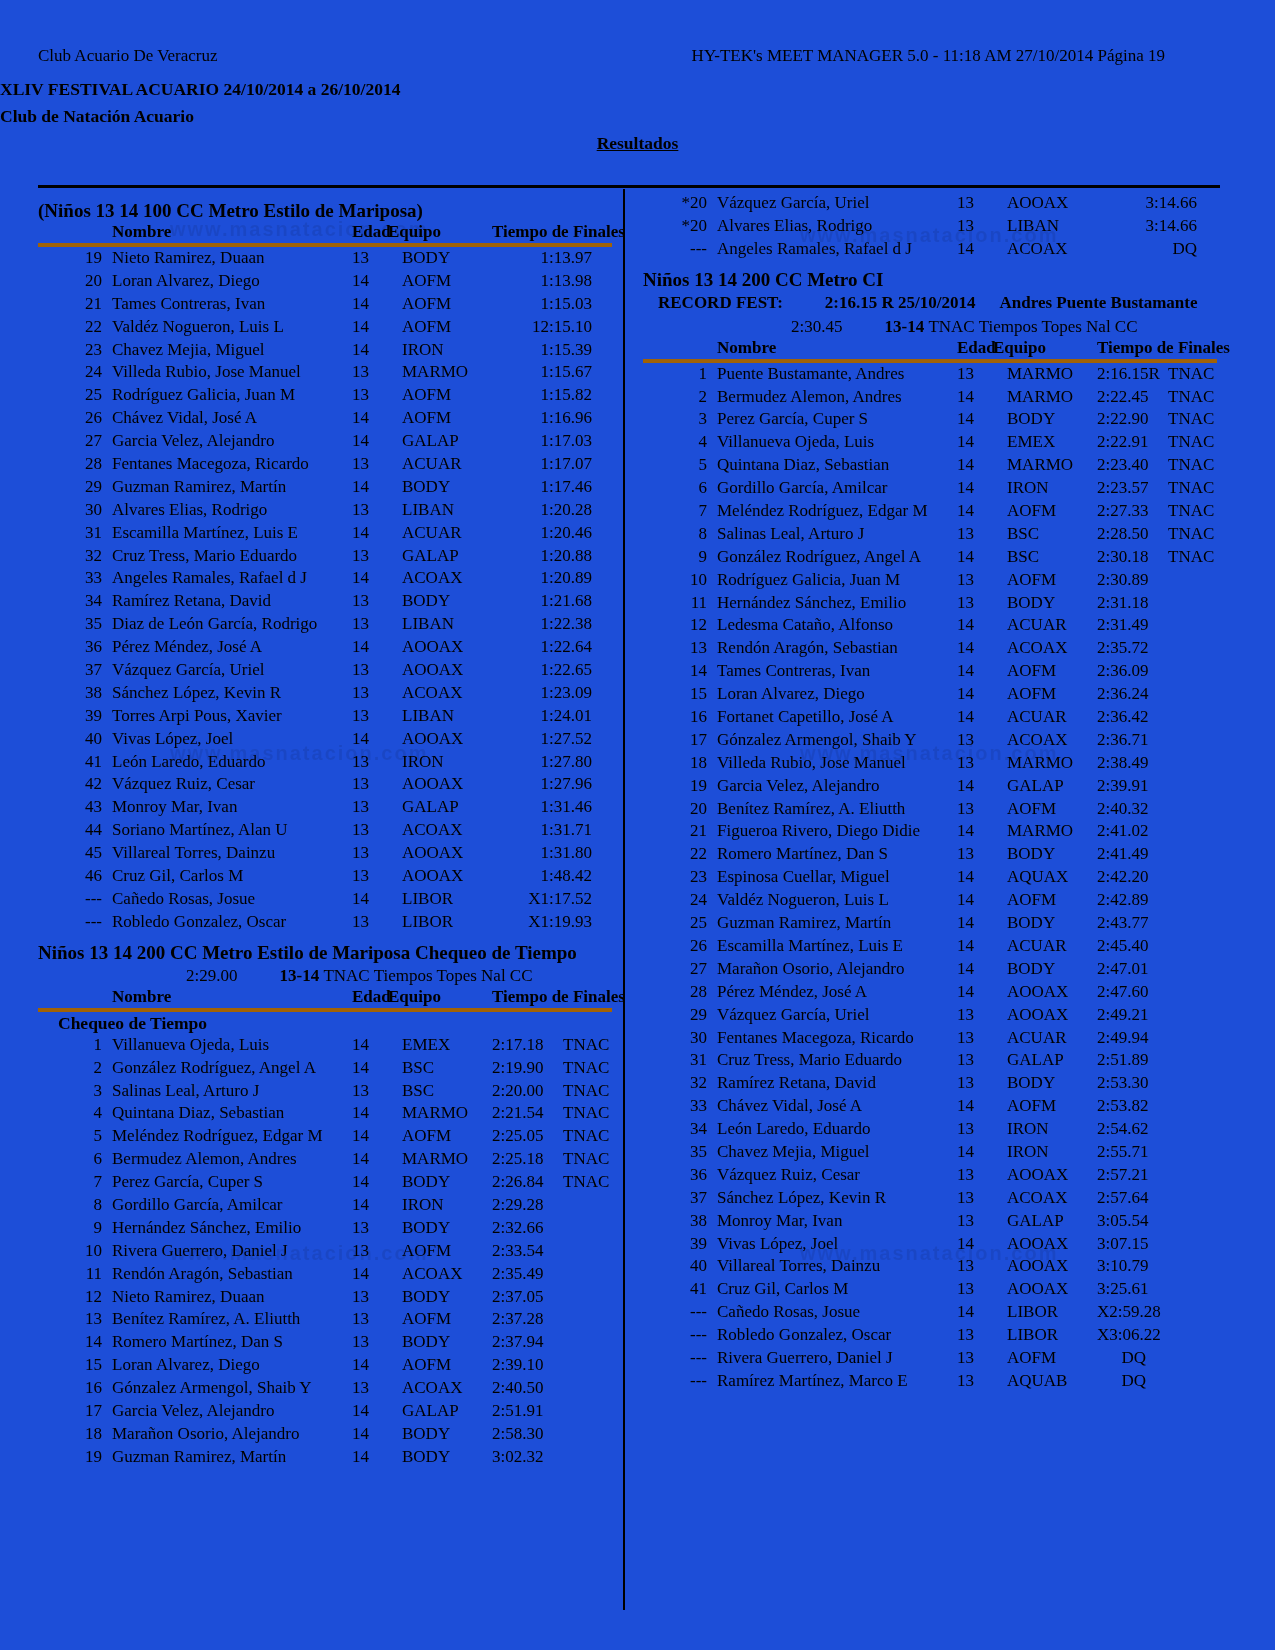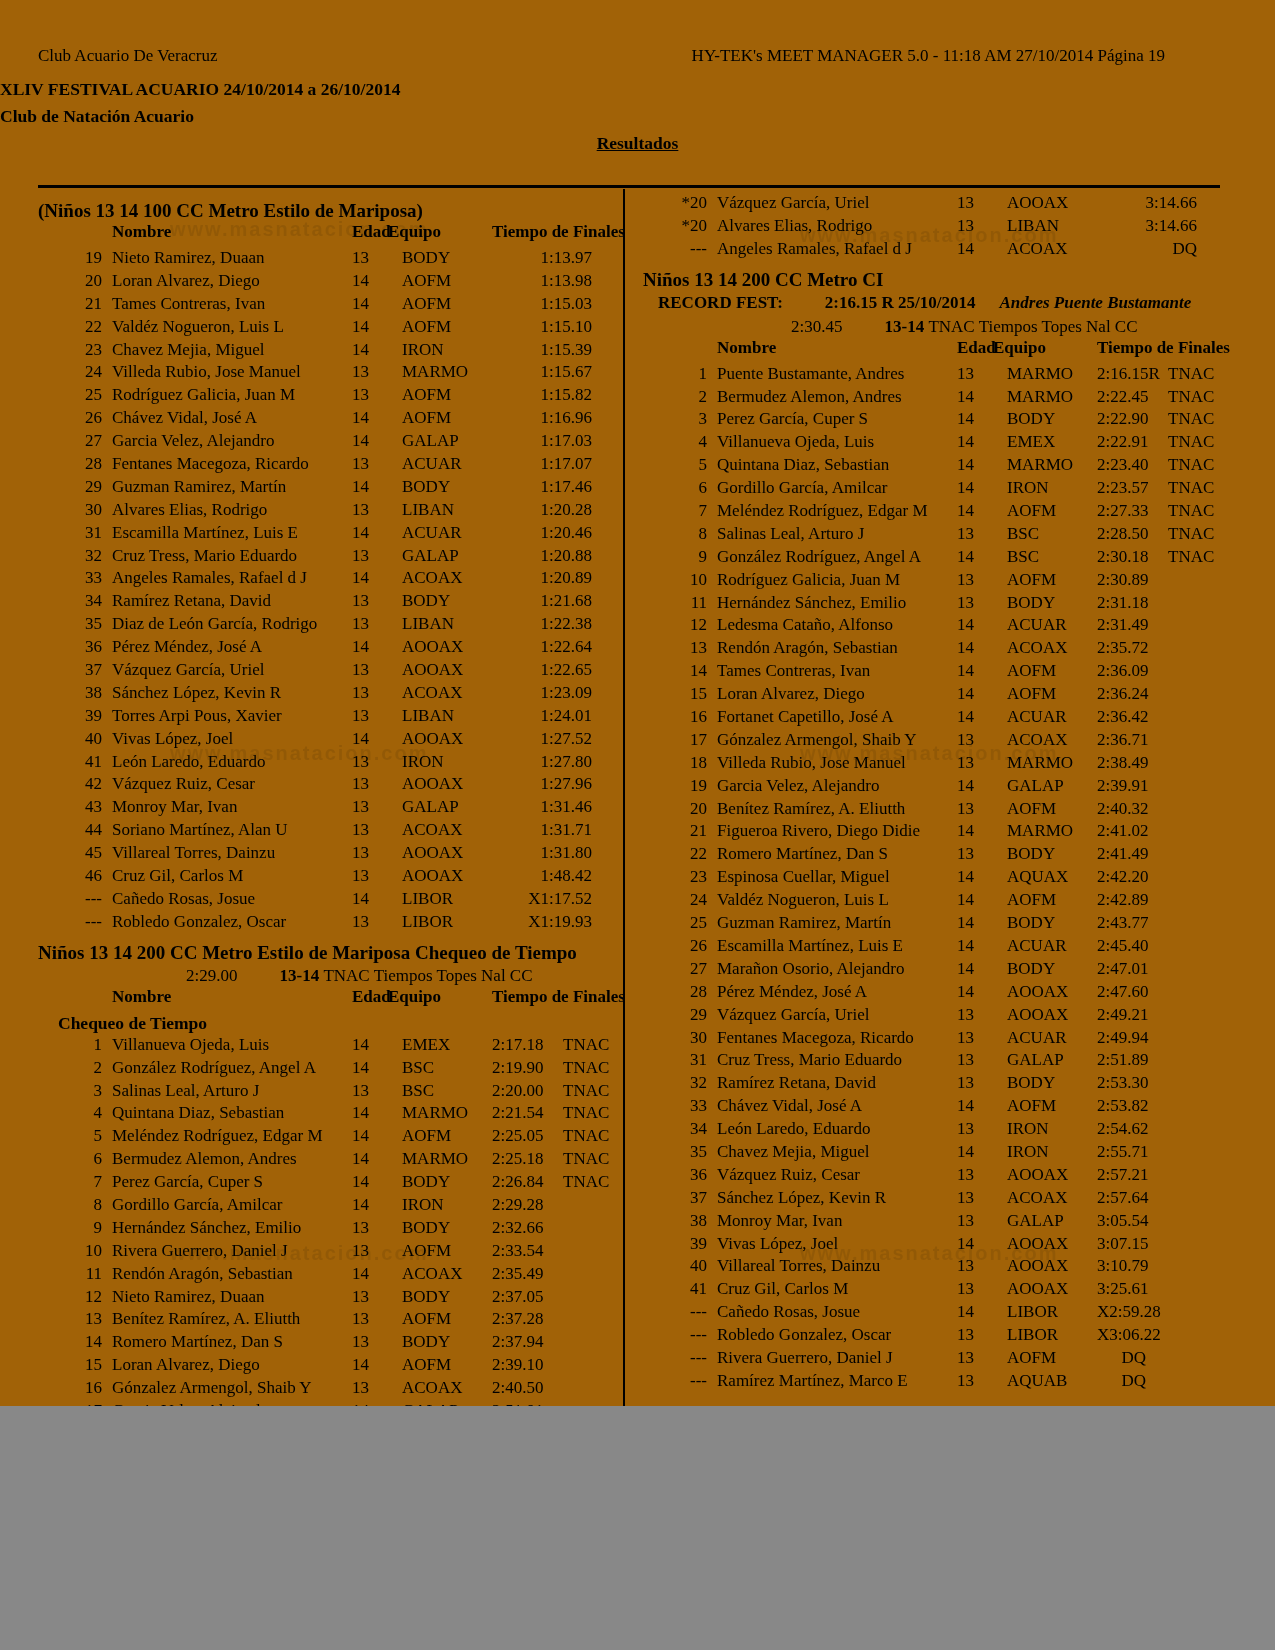--- a/index.html
+++ b/index.html
@@ -1,32 +1,32 @@
 <!DOCTYPE html>
 <html><head>
 <meta charset="utf-8">
 <style>
   html,body{margin:0;padding:0;background:#888;}
-  .page{position:relative;width:1275px;height:1406px;background:#a16207;
+  .page{position:relative;width:1275px;height:1650px;background:#1d4ed8;
         font-family:"Liberation Serif","DejaVu Serif",serif;color:#000;overflow:hidden;}
   .hdr-row{display:flex;justify-content:space-between;padding:46px 110px 0 38px;font-size:17px;}
   .hdr-center{ text-align:left;font-weight:bold;font-size:17.5px;line-height:26px;margin-top:10px;}
   .hdr-center div{margin-top:1px;}
   .results-label{text-align:center;font-weight:bold;font-size:17.5px;margin-top:4px;}
   .results-label span{text-decoration:underline;}
   .top-rule{position:absolute;left:38px;top:185px;width:1182px;height:3px;background:#000;}
   .divider{position:absolute;left:623px;top:189px;width:2px;height:1421px;background:#000;}
   .cols{position:absolute;left:38px;top:192px;width:1200px;display:flex;z-index:2;}
   .col{width:574px;}
   .col.right{margin-left:31px;}
   
   .sec-title{font-weight:bold;font-size:19px;line-height:22px;white-space:nowrap;}
   .record-line{font-weight:bold;font-size:17px;line-height:24px;padding-left:15px;white-space:nowrap;}
   .record-line .rec-val{margin-left:42px;}
-  .record-line .rec-holder{margin-left:24px;font-style:italic;}
+  .record-line .rec-holder{margin-left:24px;}
   .std-line{font-size:17px;line-height:23px;padding-left:148px;white-space:nowrap;}
   .std-line .std-time{margin-right:42px;}
   .std-line .std-ages{font-weight:bold;}
   .sub-heading{font-weight:bold;font-size:17.5px;line-height:22px;padding-left:20px;}
   
   .thead{display:grid;font-weight:bold;font-size:17px;line-height:20px;
          border-bottom:4px solid #a16207;padding-bottom:1px;}
   .row{display:grid;font-size:17px;line-height:22.9px;height:22.9px;}
   .sec-notags .thead,.sec-notags .row{grid-template-columns:64px 10px 1fr 40px 104px 100px 20px;}
   .sec-tags .thead,.sec-tags .row{grid-template-columns:64px 10px 1fr 40px 104px 49px 71px;}
@@ -104,21 +104,21 @@
             <span class="c-team">AOFM</span>
             <span class="c-time">1:15.03</span>
             <span class="c-tag"></span>
           </div>
           <div class="row">
             <span class="c-place">22</span>
             <span></span>
             <span class="c-name">Valdéz Nogueron, Luis L</span>
             <span class="c-age">14</span>
             <span class="c-team">AOFM</span>
-            <span class="c-time">1:15.10</span>
+            <span class="c-time">12:15.10</span>
             <span class="c-tag"></span>
           </div>
           <div class="row">
             <span class="c-place">23</span>
             <span></span>
             <span class="c-name">Chavez Mejia, Miguel</span>
             <span class="c-age">14</span>
             <span class="c-team">IRON</span>
             <span class="c-time">1:15.39</span>
             <span class="c-tag"></span>

